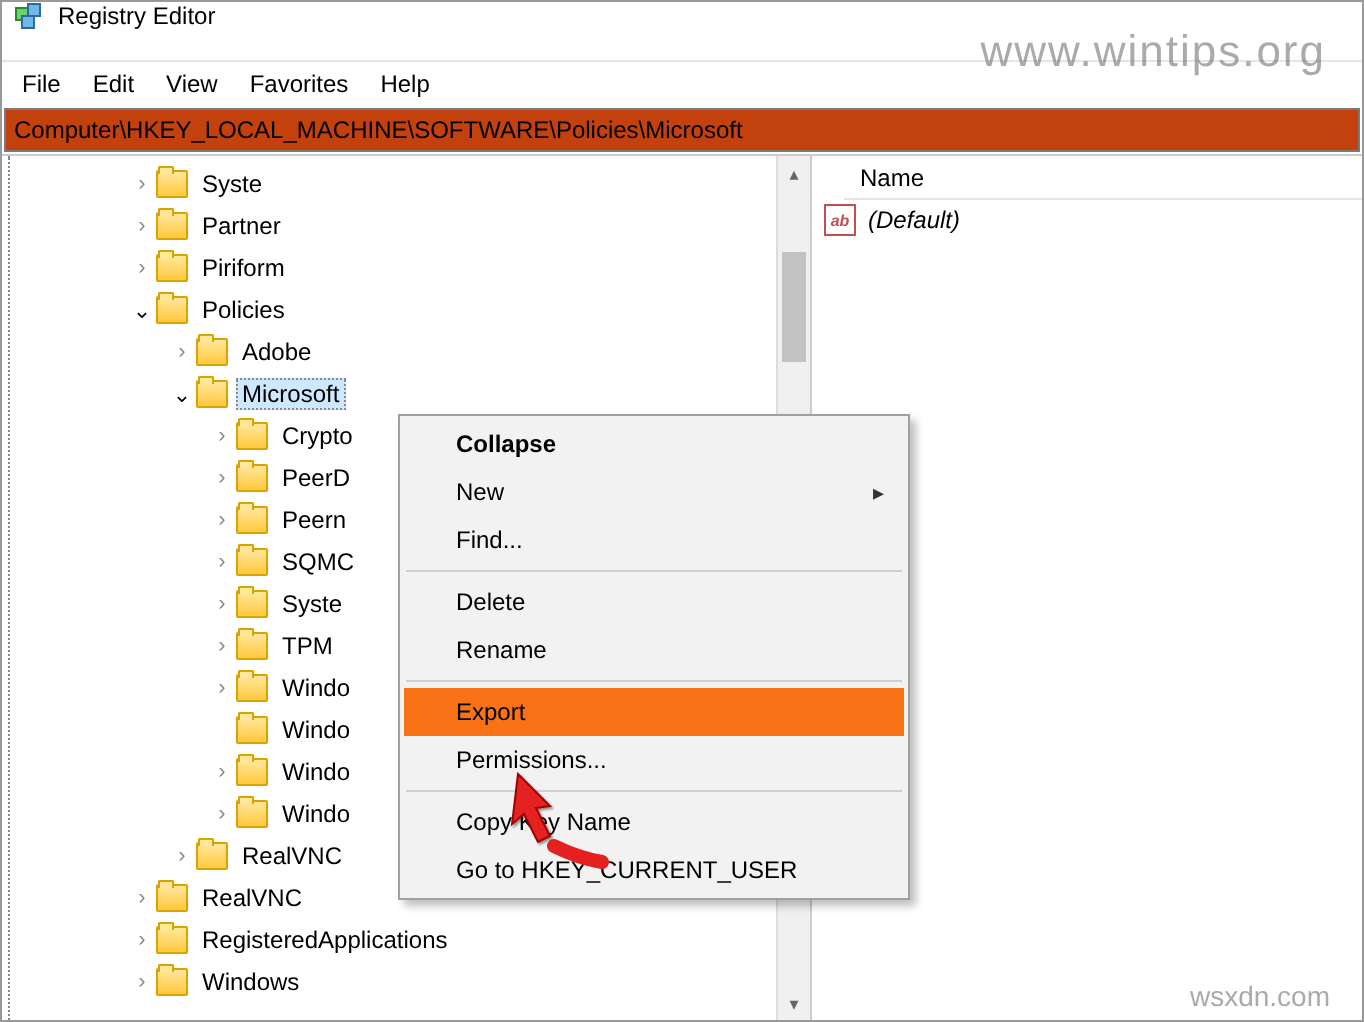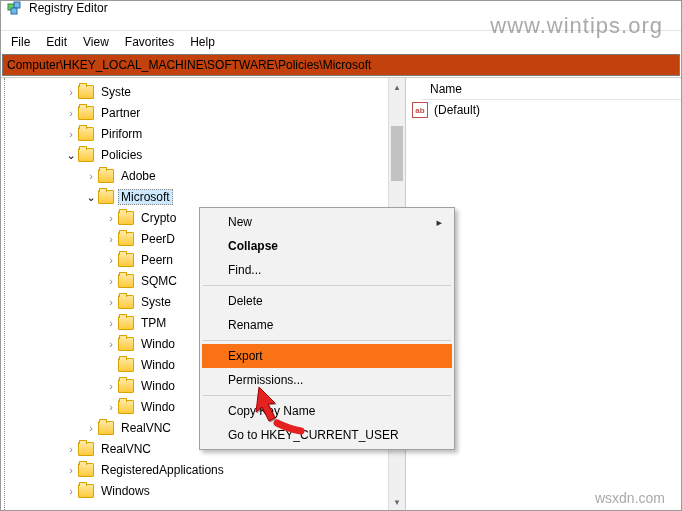--- a/index.html
+++ b/index.html
@@ -118,20 +118,21 @@
     display: flex;
     align-items: center;
     padding-left: 8px;
     margin-left: 16px;
   }
   .value-row {
     display: flex;
     align-items: center;
     height: 20px;
     padding-left: 6px;
+    font-style: italic;
   }
   .ab-icon {
     width: 16px; height: 16px;
     border: 1px solid #c05050;
     background: #fff;
     margin-right: 6px;
     display: flex;
     align-items: center;
     justify-content: center;
     font-size: 8px;
@@ -361,22 +362,22 @@
   <div class="values-pane">
     <div class="values-header">Name</div>
     <div class="value-row">
       <span class="ab-icon">ab</span>
       <span>(Default)</span>
     </div>
   </div>
 </div>
 
 <div class="context-menu" id="cm">
+    <div class="cm-item bold">Collapse</div>
     <div class="cm-item">New<span class="arrow">▸</span></div>
-    <div class="cm-item bold">Collapse</div>
     <div class="cm-item">Find...</div>
     <div class="cm-sep"></div>
     <div class="cm-item">Delete</div>
     <div class="cm-item">Rename</div>
     <div class="cm-sep"></div>
     <div class="cm-item highlight">Export</div>
     <div class="cm-item">Permissions...</div>
     <div class="cm-sep"></div>
     <div class="cm-item">Copy Key Name</div>
     <div class="cm-item">Go to HKEY_CURRENT_USER</div>

